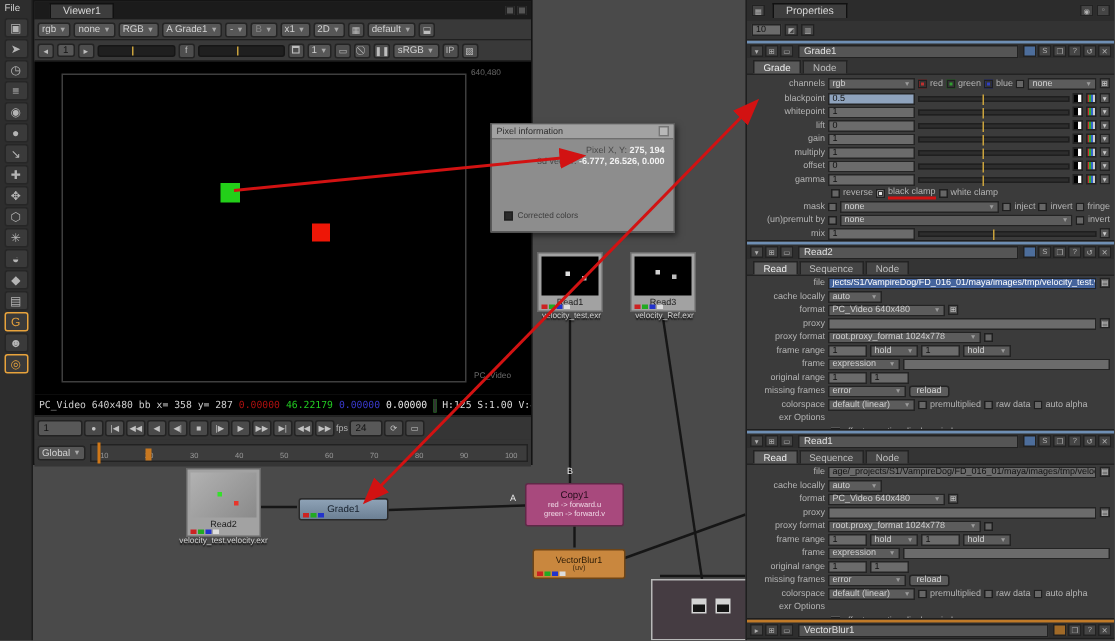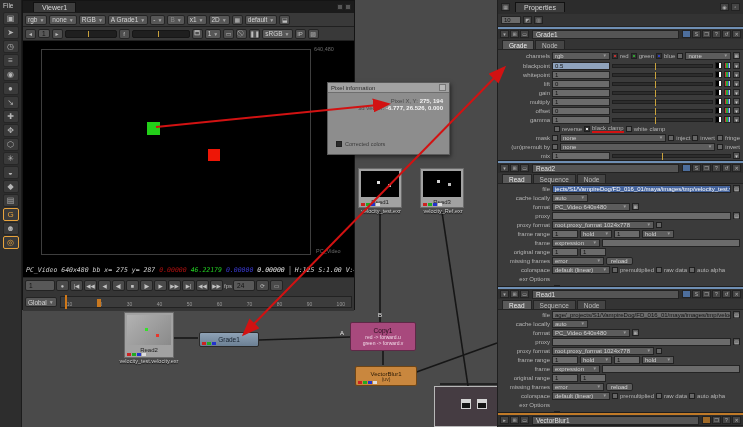--- a/index.html
+++ b/index.html
@@ -32,21 +32,21 @@
   .sldbox { height:8px; background:#1f1f1f; border:1px solid #161616; border-radius:2px; position:relative; }
   .sldbox .mk { position:absolute; top:0; width:1px; height:100%; background:#c9a23c; left:45%; }
 
   #vcanvas { position:relative; height:222px; background:#000; overflow:hidden; }
   #fmt-rect { position:absolute; left:18px; top:8px; width:270px; height:206px; border:1px solid #3e3e3e; }
   .fmt-lbl { position:absolute; font-size:5.5px; color:#6a6a6a; }
   #sq-green { position:absolute; left:124px; top:81px; width:13px; height:13px; }
   #sq-red   { position:absolute; left:185px; top:108px; width:12px; height:12px; }
 
   #vstatus { height:14px; background:#000; display:flex; align-items:center; gap:4px; padding:0 3px;
-             font-family:"DejaVu Sans Mono", monospace; font-size:6.5px; white-space:nowrap; overflow:hidden;font-style:italic; }
+             font-family:"DejaVu Sans Mono", monospace; font-size:6.5px; white-space:nowrap; overflow:hidden; }
   #vstatus .sw { width:9px; height:9px; border:1px solid #333; }
   #playrow { height:16px; background:#353535; border-top:1px solid #222; display:flex; align-items:center; gap:1px; padding:0 2px; }
   .pbtn { min-width:13px; height:11px; background:#4a4a4a; border:1px solid #232323; border-radius:2px;
           color:#c2c2c2; font-size:5.5px; display:inline-flex; align-items:center; justify-content:center; padding:0 1px; }
   .pfldbox { background:#585858; border:1px solid #232323; color:#111; font-size:6.5px; height:11px;
              display:inline-flex; align-items:center; padding:0 3px; border-radius:2px; }
   #rangerow { height:18px; background:#353535; display:flex; align-items:center; gap:3px; padding:0 2px; }
   #ruler { position:relative; flex:1; height:12px; background:#3c3c3c; border:1px solid #222;
            display:flex; justify-content:space-between; align-items:flex-end; padding:0 6px;
            font-size:5px; color:#9a9a9a; }
@@ -232,21 +232,21 @@
     </div>
     <div id="vcanvas">
       <div id="fmt-rect"></div>
       <span class="fmt-lbl" style="left:291px;top:5px">640,480</span>
       <span class="fmt-lbl" style="left:293px;top:207px">PC_Video</span>
       <div id="sq-green" style="background: rgb(35, 207, 25);"></div>
       <div id="sq-red" style="background: rgb(238, 22, 6);"></div>
     </div>
     <div id="vstatus">
       <span style="color:#cfcfcf">PC_Video 640x480 bb</span>
-      <span style="color:#cfcfcf">x= 275 y= 287</span>
+      <span style="color:#cfcfcf">x= 358 y= 287</span>
       <span id="st-r" style="color: rgb(176, 16, 16);">0.00000</span>
       <span id="st-g" style="color: rgb(34, 204, 34);">46.22179</span>
       <span id="st-b" style="color: rgb(58, 58, 208);">0.00000</span>
       <span style="color:#e8e8e8">0.00000</span>
       <span class="sw" id="st-sw" style="background: rgb(23, 207, 23);"></span>
       <span style="color:#dcdcdc">H:125 S:1.00 V:4.19</span>
 
     </div>
     <div id="playrow">
       <span class="pfldbox" style="width:30px">1</span>

